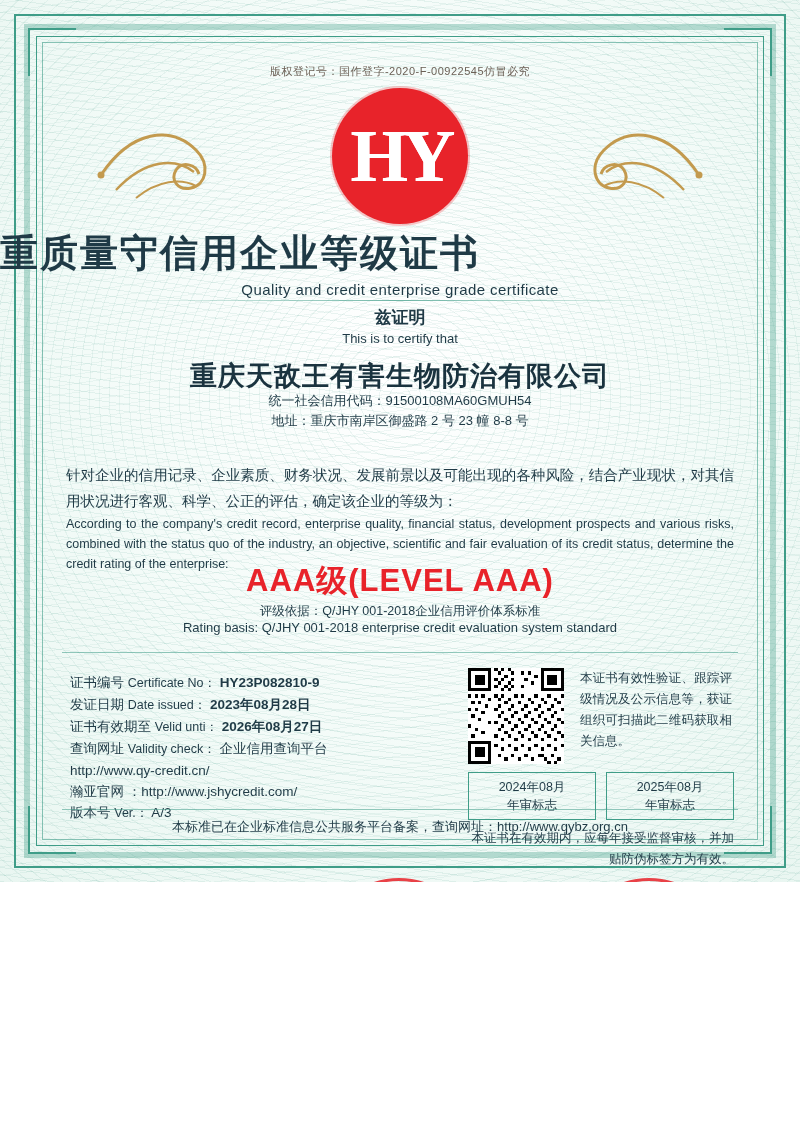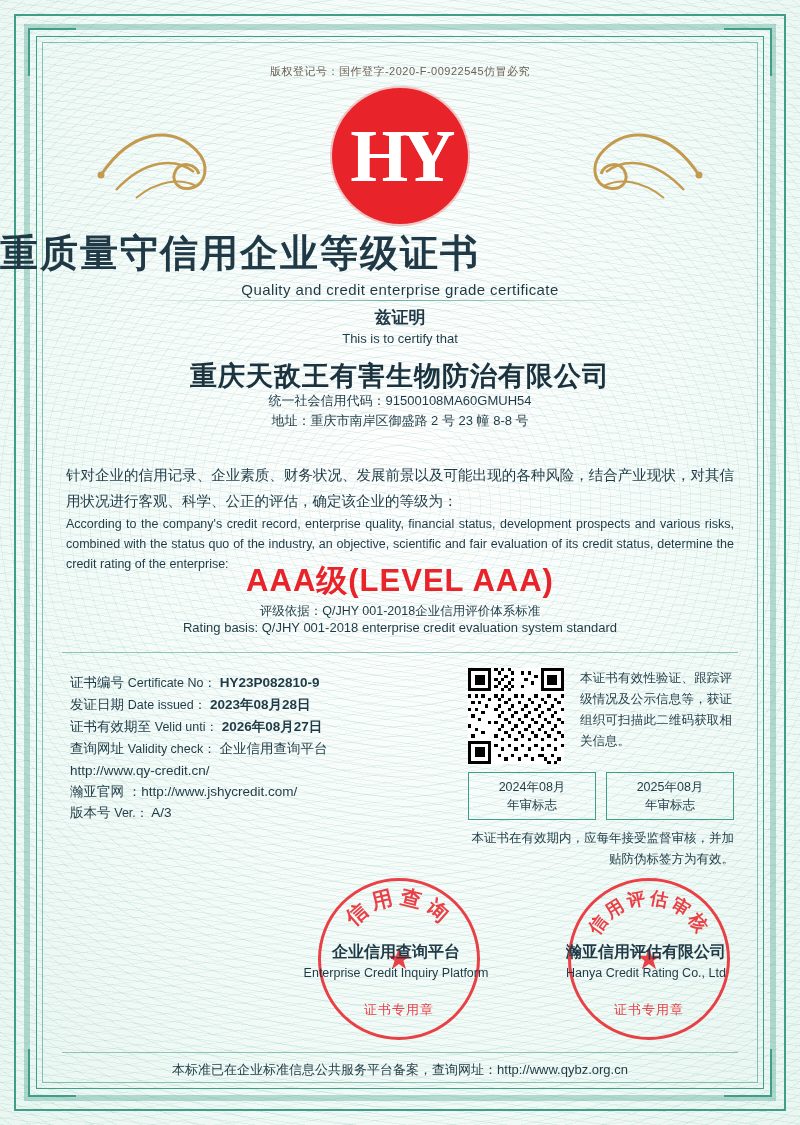--- a/index.html
+++ b/index.html
@@ -4,21 +4,21 @@
 <style>
   html,body{margin:0;padding:0;}
   body{
     width:800px;height:1125px;
     background:#ffffff;
     font-family:"Liberation Sans", sans-serif;
     overflow:hidden;
   }
   .cert{
     position:relative;
-    width:800px;height:1125px;
+    width:800px;height:882px;
     box-sizing:border-box;
     background:
       radial-gradient(ellipse at 50% 40%, #ffffff 0%, #f3fbf8 55%, #e9f6f1 100%);
     overflow:hidden;
     padding-left:44px;
   }
   
   .guilloche{
     position:absolute;inset:0;
     background-image:

